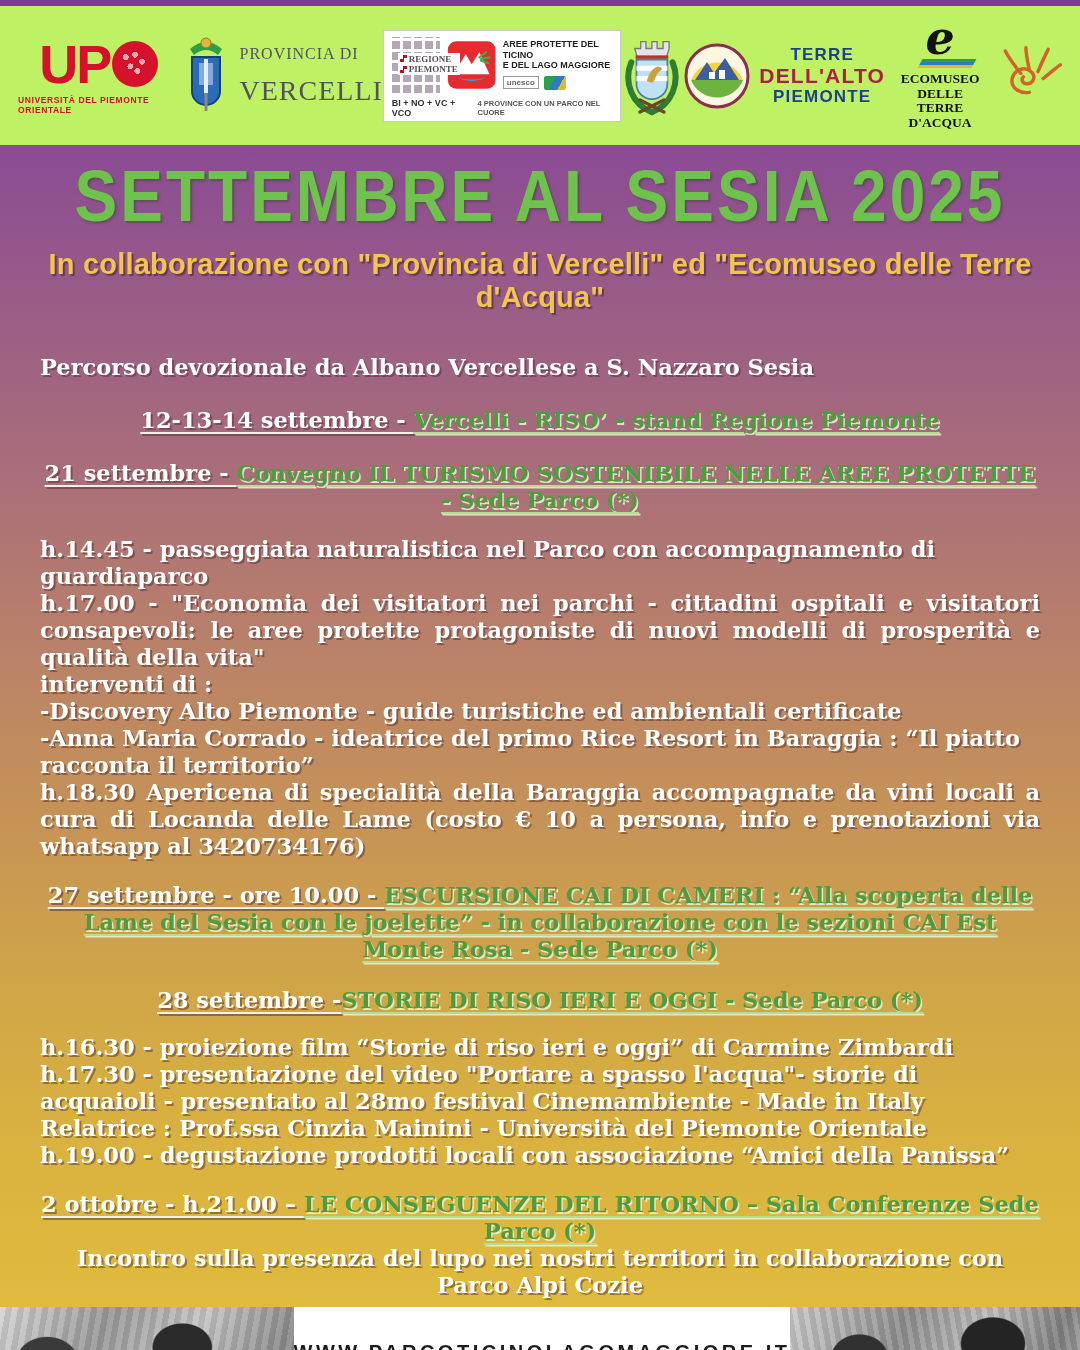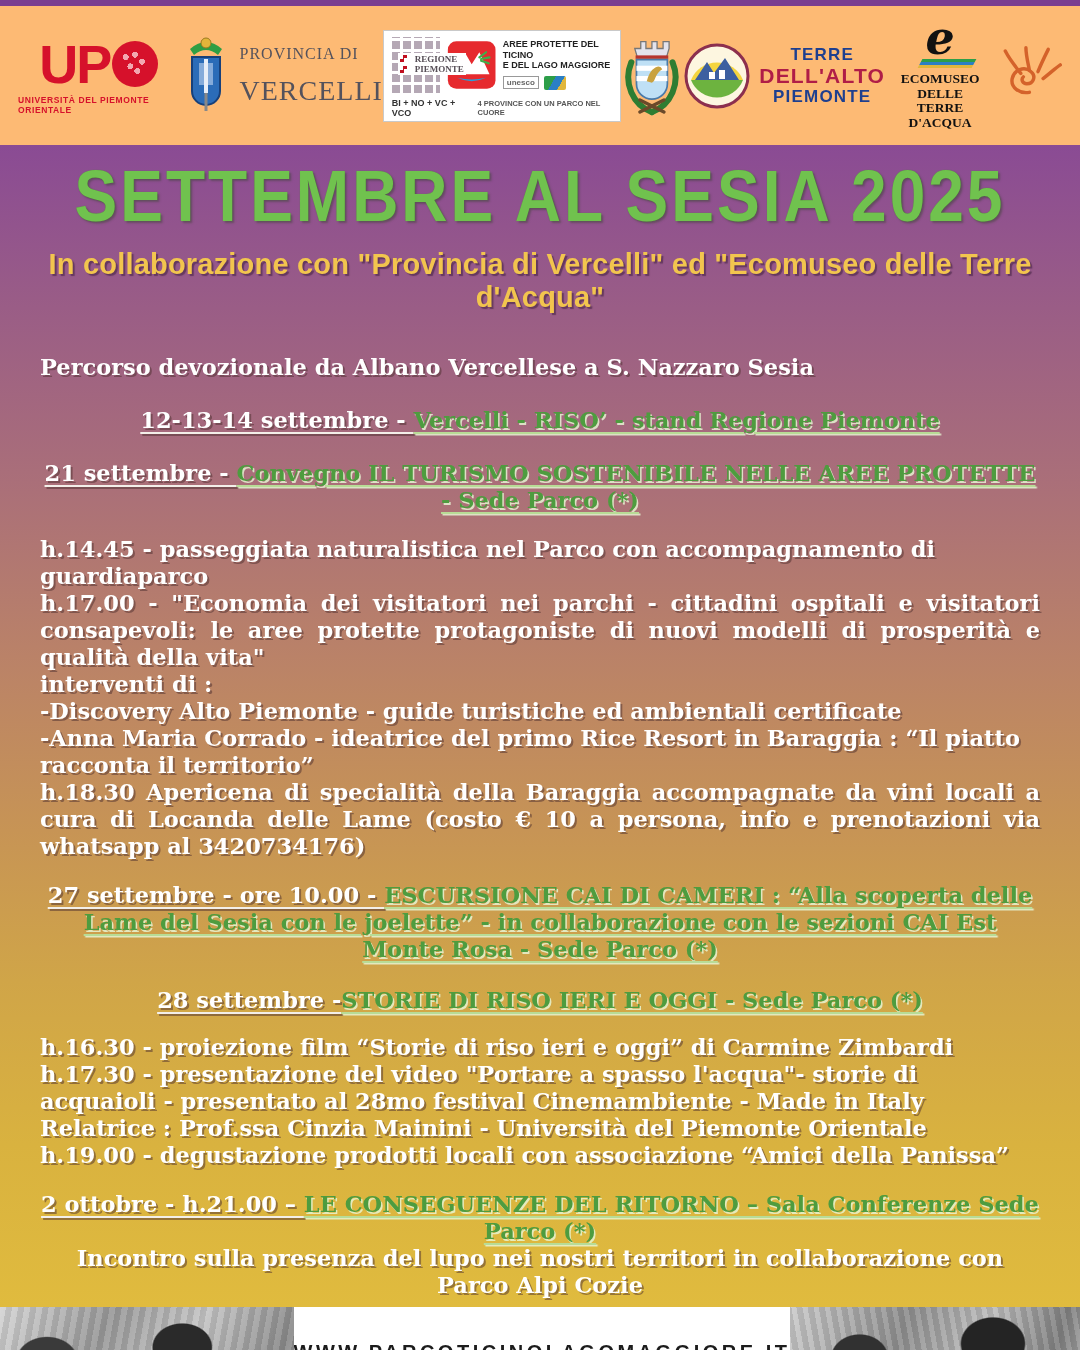--- a/index.html
+++ b/index.html
@@ -1,20 +1,20 @@
 <!DOCTYPE html>
 <html><head>
 <meta charset="utf-8">
 <style>
   html,body{margin:0;padding:0;background:#ffffff;}
   .poster{position:relative;width:1080px;height:1350px;margin:0 auto;overflow:hidden;
           font-family:"Liberation Sans",sans-serif;}
   
   .top-strip{height:6px;background:#7a3e90;}
-  .header{height:139px;background:#fdba74;display:flex;align-items:center;
+  .header{height:139px;background:#bef264;display:flex;align-items:center;
           justify-content:space-between;padding:8px 18px;box-sizing:border-box;}
   .logo{display:flex;align-items:center;}
   
   .upo{flex-direction:column;align-items:center;}
   .upo-row{display:flex;align-items:center;}
   .upo-letters{font-size:54px;font-weight:900;color:#d6112b;letter-spacing:-2px;line-height:1;}
   .upo-circle{width:46px;height:46px;border-radius:50%;background:#d6112b;margin-left:2px;
     background-image:radial-gradient(circle 3px at 30% 35%,#f2a7b0 97%,transparent),
       radial-gradient(circle 3px at 50% 30%,#f2a7b0 97%,transparent),
       radial-gradient(circle 3px at 65% 45%,#f2a7b0 97%,transparent),
@@ -29,21 +29,21 @@
   
   .parco-box{border:1px solid #c9c9c9;background:#fff;padding:5px 8px 3px 8px;
              display:flex;flex-direction:column;}
   .parco-top{display:flex;align-items:center;gap:7px;}
   .rp-grid{position:relative;width:56px;height:56px;
     background:repeating-linear-gradient(90deg,transparent 0 8px,#fff 8px 11px),
                repeating-linear-gradient(0deg,#b5a8b5 0 8px,#fff 8px 11px);}
   .rp-label{position:absolute;left:6px;top:16px;background:#fff;padding:1px 2px;
             font-size:9px;font-weight:700;color:#564e56;line-height:1.15;
             font-family:"Liberation Serif",serif;}
-  .rp-label span{display:flex;align-items:center;gap:8px;font-family:Liberation Serif, serif;}
+  .rp-label span{display:flex;align-items:center;gap:2px;font-family:Liberation Serif, serif;}
   .checker{display:inline-block;width:7px;height:7px;
            background:conic-gradient(#c01020 0 25%,#fff 0 50%,#c01020 0 75%,#fff 0);}
   .aree-col{display:flex;flex-direction:column;line-height:1.15;}
   .aree-l{font-size:9px;font-weight:800;color:#222;}
   .mini-row{display:flex;align-items:flex-start;gap:5px;margin-top:5px;}
   .unesco-box{font-size:8px;color:#666;border:1px solid #999;padding:1px 3px;font-weight:700;}
   .mini-ribbon{width:22px;height:14px;background:linear-gradient(120deg,#2d9e49 0 40%,#2a7fc4 40% 70%,#e0b63c 70%);border-radius:2px;}
   .parco-footer{display:flex;gap:10px;align-items:baseline;margin-top:4px;}
   .pf-left{font-size:9px;font-weight:800;color:#333;}
   .pf-right{font-size:7.5px;font-weight:700;color:#555;}

